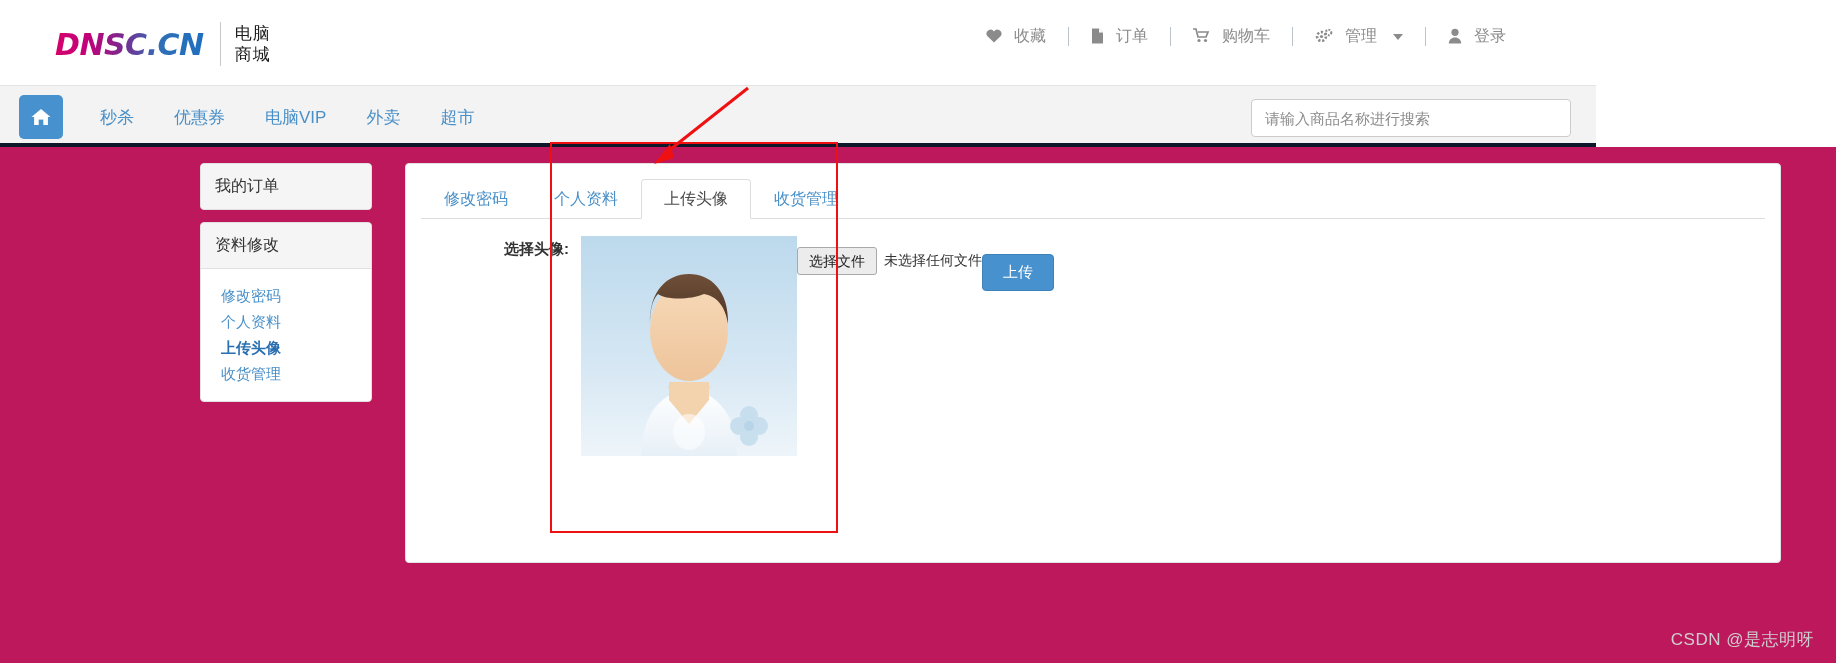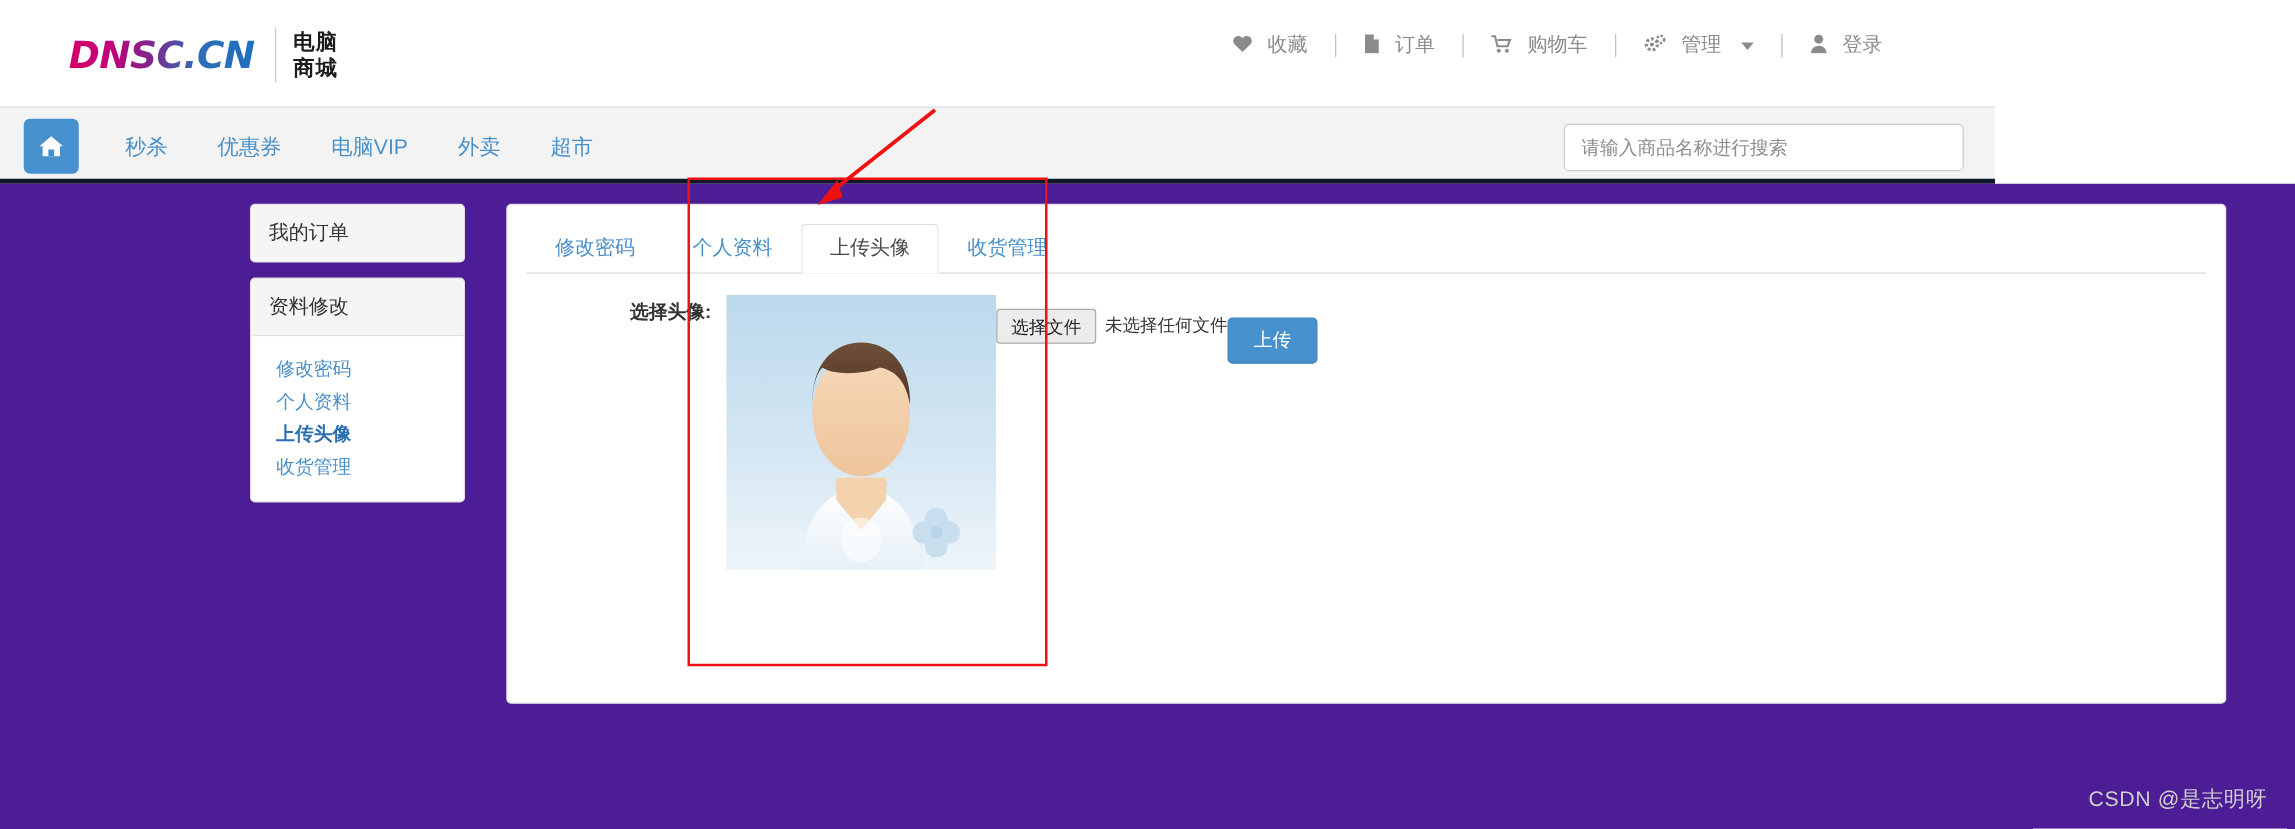--- a/index.html
+++ b/index.html
@@ -27,21 +27,21 @@
     letter-spacing: -0.5px;
     background: linear-gradient(90deg,#d4006a 0%, #c2007a 22%, #7a2a8f 45%, #2f6fb5 70%, #1f6fc0 100%);
     -webkit-background-clip: text; background-clip: text;
     color: transparent; -webkit-text-fill-color: transparent;
     white-space: nowrap;
   }
   .logo-divider {
     width: 1px; height: 44px; background: #c9c9c9; margin: 0 14px 0 16px;
   }
   .logo-cn {
-    font-size: 17px; color: #1c1c1c; line-height: 21px; font-weight: 700;
+    font-size: 17px; color: #1c1c1c; line-height: 21px; font-weight: 400;
     letter-spacing: 1px;
   }
   .top-nav {
     position: absolute; right: 48px; top: 26px;
     display: flex; align-items: center; gap: 0;
     font-size: 16px; color: #8b8b8b;
   }
   .top-nav-item {
     display: flex; align-items: center; gap: 12px;
     padding: 0 22px; color: #8b8b8b; white-space: nowrap; cursor: pointer;
@@ -76,21 +76,21 @@
   .search-box {
     position: absolute; right: 25px; top: 13px; width: 320px; height: 38px;
     background: #fff; border: 1px solid #ccc; border-radius: 4px;
     padding: 0 13px; font-size: 15px; color: #7d7d7d;
     font-family: "Liberation Sans", "DejaVu Sans", sans-serif;
     outline: none;
   }
   .search-box::placeholder { color: #8d8d8d; }
 
   
-  .content { position: absolute; left: 0; top: 147px; width: 1836px; height: 516px; background:#4c1d95; }
+  .content { position: absolute; left: 0; top: 147px; width: 1836px; height: 516px; background:#be185d; }
 
   .sidebar { position: absolute; left: 200px; top: 16px; width: 172px; }
   .panel {
     border: 1px solid #e0e0e0; border-radius: 4px; background: #fff;
     margin-bottom: 12px;
   }
   .panel-head {
     background: #f5f5f5; border-bottom: 1px solid #e0e0e0;
     padding: 12px 14px; font-size: 16px; color: #333; border-radius: 4px 4px 0 0;
   }

